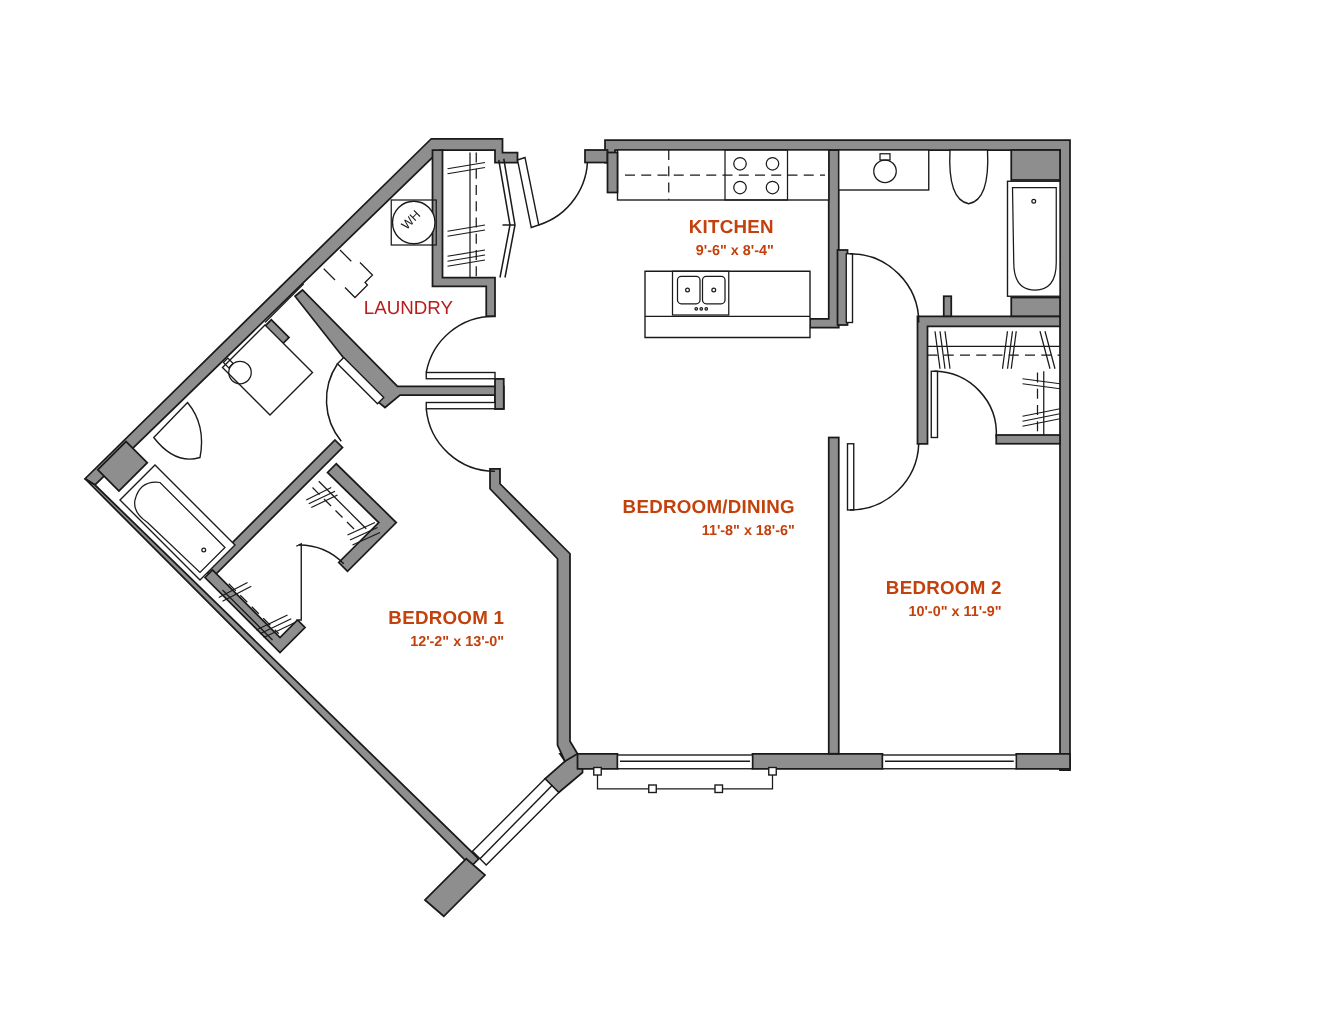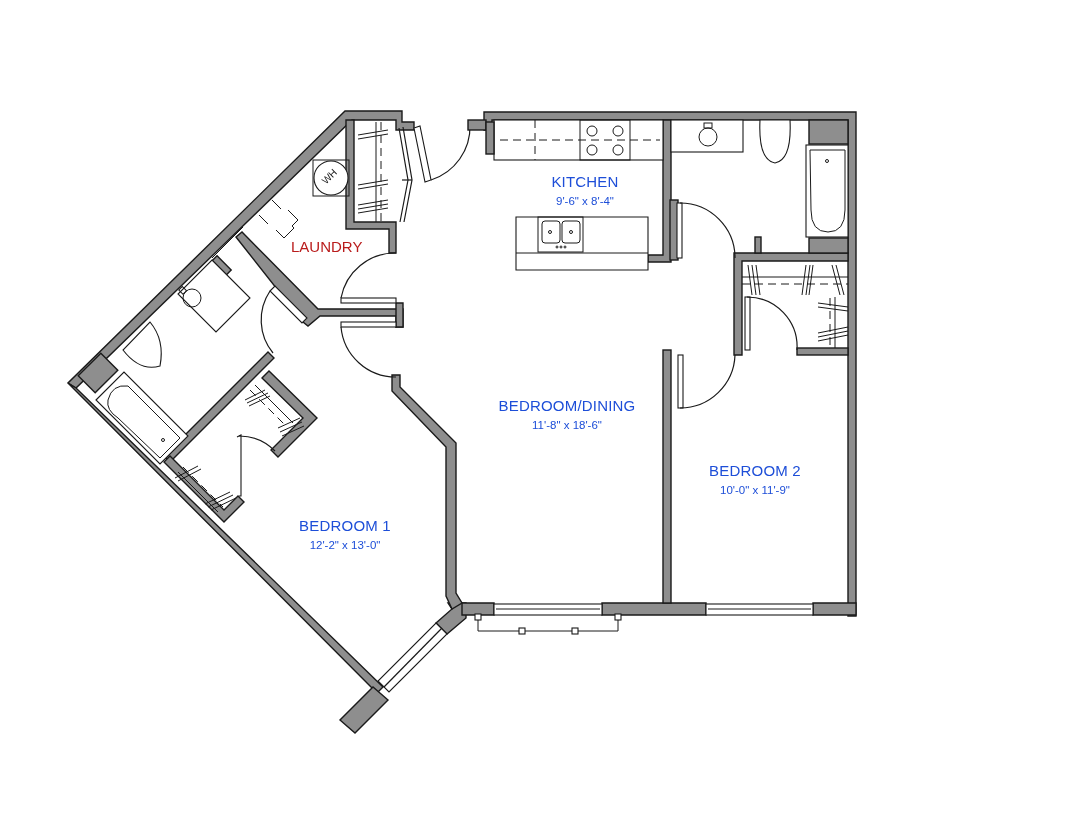--- a/index.html
+++ b/index.html
@@ -4,21 +4,21 @@
   <style>
     html, body { margin: 0; padding: 0; background: #ffffff; }
     body { width: 1067px; height: 816px; position: relative; overflow: hidden; }
     svg { position: absolute; left: 0; top: 0; }
     .wall { fill: #8e8e8e; stroke: #1a1a1a; stroke-width: 1.4; }
     .edge { stroke: #1a1a1a; fill: none; stroke-width: 1.2; }
     .fix { stroke: #1a1a1a; fill: #ffffff; stroke-width: 1.1; }
     .thin { stroke: #1a1a1a; fill: none; stroke-width: 1; }
     .dash { stroke: #1a1a1a; fill: none; stroke-width: 1; stroke-dasharray: 8 5; }
     .swing { stroke: #1a1a1a; fill: none; stroke-width: 1.2; }
-    .room-label { position: absolute; font-family: "Liberation Sans", sans-serif; color: #1d4ed8; text-align: center; transform: translateX(-50%); white-space: nowrap; }
+    .room-label { position: absolute; font-family: "Liberation Sans", sans-serif; color: #c2410c; text-align: right; transform: translateX(-50%); white-space: nowrap; font-weight: bold; }
     .room-name { font-size: 15px; letter-spacing: 0.2px; }
     .room-dim { font-size: 11.5px; margin-top: 5px; }
     .small-label { position: absolute; font-family: "Liberation Sans", sans-serif; color: #b91c1c; font-size: 15px; }
   </style>
 </head>
 <body>
 
 <svg width="1067" height="816" viewBox="0 0 1067 816">
 
   <polygon class="wall" points="484,112 856,112 856,616 848,616 848,120 492,120 492,130 484,130"></polygon>
@@ -244,21 +244,21 @@
 
 <div class="room-label" style="left:585px; top:173px;">
   <div class="room-name">KITCHEN</div>
   <div class="room-dim">9'-6" x 8'-4"</div>
 </div>
 <div class="small-label" style="left:291px; top:238px;">LAUNDRY</div>
 <div class="room-label" style="left:567px; top:397px;">
   <div class="room-name">BEDROOM/DINING</div>
   <div class="room-dim">11'-8" x 18'-6"</div>
 </div>
-<div class="room-label" style="left:345px; top:486px;margin-top:31px;">
+<div class="room-label" style="left:357px; top:486px;">
   <div class="room-name">BEDROOM 1</div>
   <div class="room-dim">12'-2" x 13'-0"</div>
 </div>
 <div class="room-label" style="left:755px; top:462px;">
   <div class="room-name">BEDROOM 2</div>
   <div class="room-dim">10'-0" x 11'-9"</div>
 </div>
 <div style="position:absolute; left:321px; top:171px; font-family:'Liberation Sans',sans-serif; font-size:10px; transform:rotate(-45deg); color:#1a1a1a;">WH</div>
 
 </body></html>

